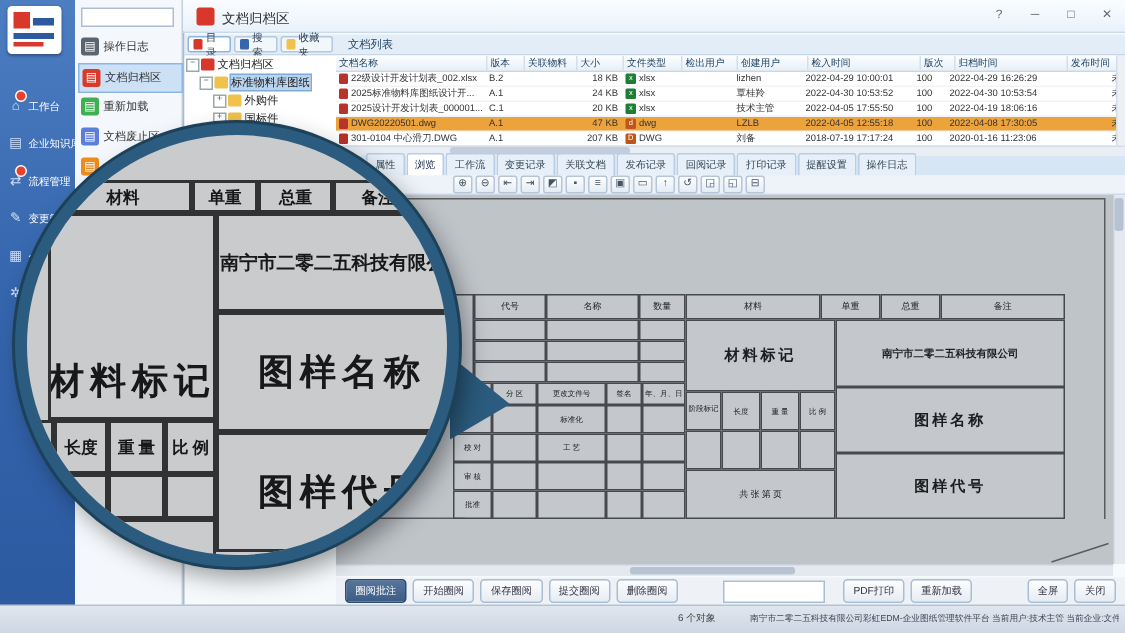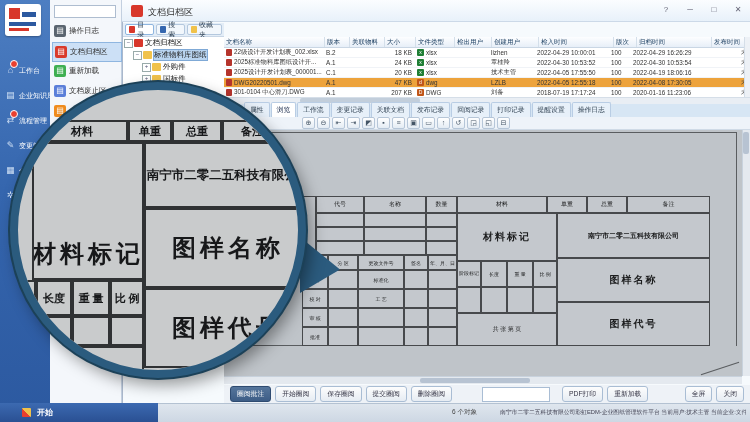--- a/index.html
+++ b/index.html
@@ -226,20 +226,23 @@
           <span>企标件</span>
         </div>
         <div class="tree-row" style="padding-left: 18px;">
           <span class="exp">+</span>
           <span class="tico" style="background: rgb(240, 194, 75);"></span>
           <span>标准件</span>
         </div>
       </div>
   </div>
 
+  <div id="list-header" class="abs">
+    <span id="list-title">文档列表</span>
+  </div>
   <div id="grid" class="abs">
       <div class="hrow">
         <span class="hcell" style="width: 98px;">文档名称</span>
         <span class="hcell" style="width: 22px;">版本</span>
         <span class="hcell" style="width: 32px;">关联物料</span>
         <span class="hcell" style="width: 28px;">大小</span>
         <span class="hcell" style="width: 36px;">文件类型</span>
         <span class="hcell" style="width: 34px;">检出用户</span>
         <span class="hcell" style="width: 44px;">创建用户</span>
         <span class="hcell" style="width: 72px;">检入时间</span>
@@ -471,24 +474,20 @@
     <span class="spacer"></span>
     <span id="corner-btns" style="display:flex;gap:4px;margin-right:6px">
         <span class="bbtn">全屏</span>
         <span class="bbtn">关闭</span>
       </span>
   </div>
 
   <div id="statusbar" class="abs"></div>
   <div id="obj-count" class="abs">6 个对象</div>
   <div id="status-info" class="abs">南宁市二零二五科技有限公司彩虹EDM-企业图纸管理软件平台  当前用户:技术主管  当前企业:文件企业</div>
-  <div id="start-btn" class="abs">
-    <span id="start-ic"></span>
-    <span id="start-lb">开始</span>
-  </div>
 
   <div id="mag-pointer" class="abs"></div>
   <div id="magnifier" class="abs">
     <div class="m mh" style="left:18px;top:30px;width:92px;height:22px">材料</div>
     <div class="m mh" style="left:110px;top:30px;width:44px;height:22px">单重</div>
     <div class="m mh" style="left:154px;top:30px;width:50px;height:22px">总重</div>
     <div class="m mh" style="left:204px;top:30px;width:60px;height:22px">备注</div>
     <div class="m mbig" style="left:14px;top:52px;width:112px;height:138px;align-items:flex-end;padding-bottom:8px">材料标记</div>
     <div class="m" style="left:126px;top:52px;width:168px;height:66px;font-size:12.5px;font-weight:bold">南宁市二零二五科技有限公司</div>
     <div class="m mbig" style="left:126px;top:118px;width:168px;height:80px">图样名称</div>

